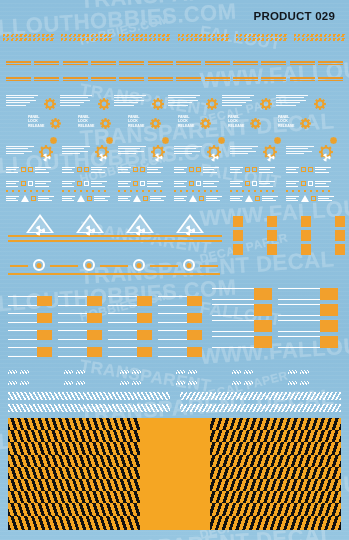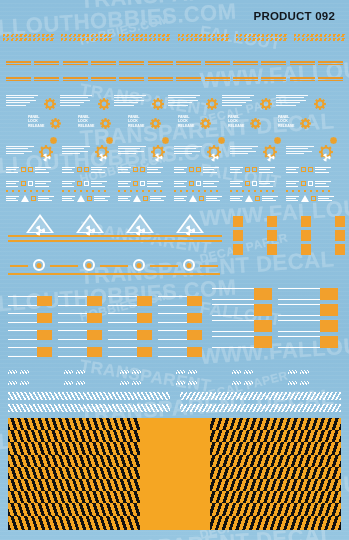--- a/index.html
+++ b/index.html
@@ -195,21 +195,21 @@
       <span style="left:240px;top:476px;transform:rotate(9deg);font-size:17px;">FALLOUT</span>
       <span style="left:120px;top:534px;transform:rotate(9deg);font-size:17px;">TRANSPARENT</span>
       <span style="left:240px;top:522px;transform:rotate(-4deg);font-size:22px;">WWW.FALLOUTHOBBIES.COM</span>
       <span style="left:120px;top:580px;transform:rotate(-4deg);font-size:22px;">TRANSPARENT DECAL</span>
       <span style="left:240px;top:568px;transform:rotate(-14deg);font-size:12px;">DECAL PAPER</span>
     </div>
 
   <div class="content">
 
     <div class="hdr">
-      <div class="p">PRODUCT 092</div>
+      <div class="p">PRODUCT 029</div>
     </div>
 
     <div class="bigrow" id="bigrow" style="top:33px;">
         <div class="bigcell">
           <div class="stripe"></div>
           <div class="txt"></div>
           <div class="stripe"></div>
         </div>
         <div class="bigcell">
           <div class="stripe"></div>

